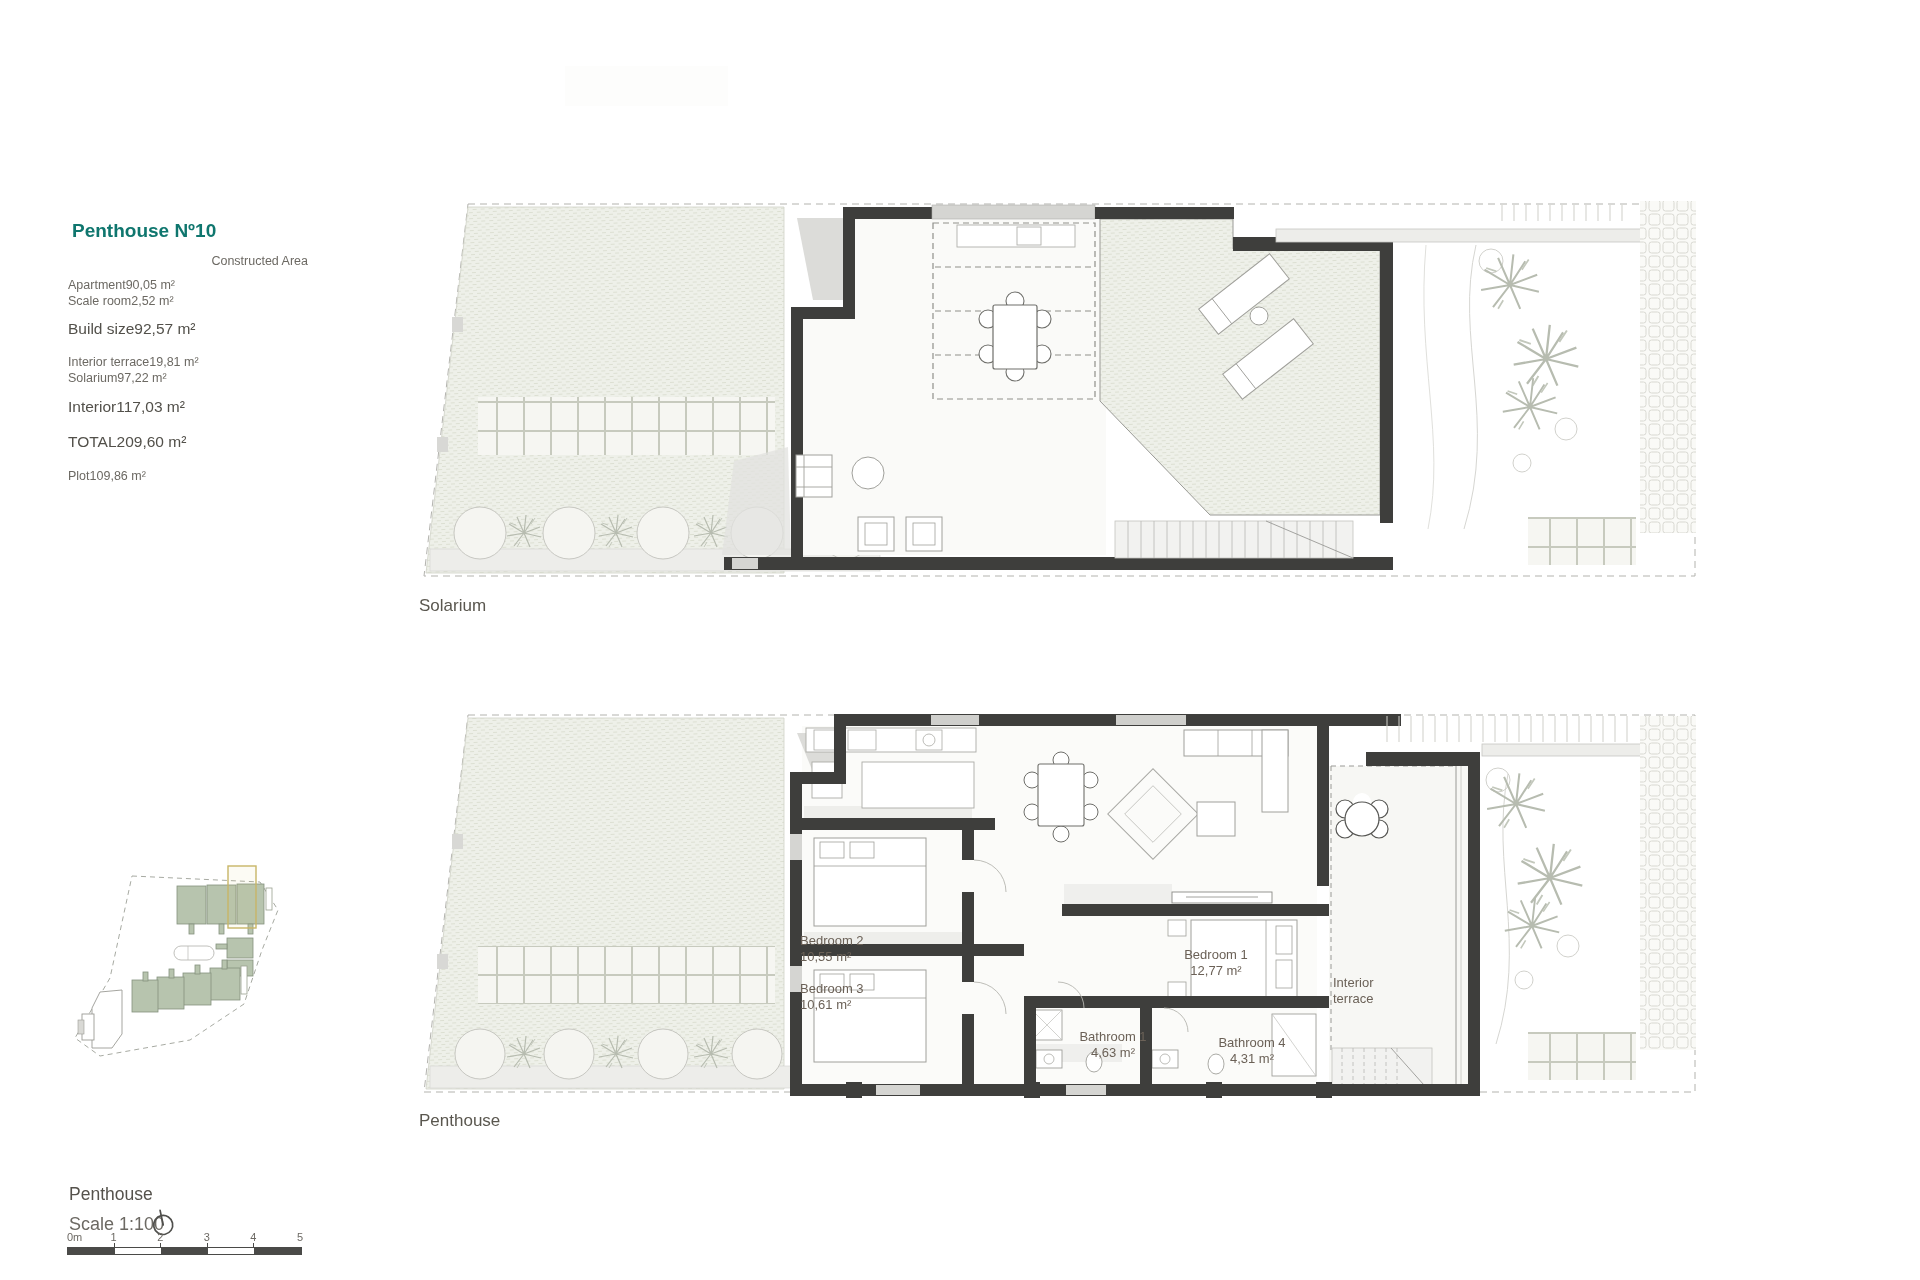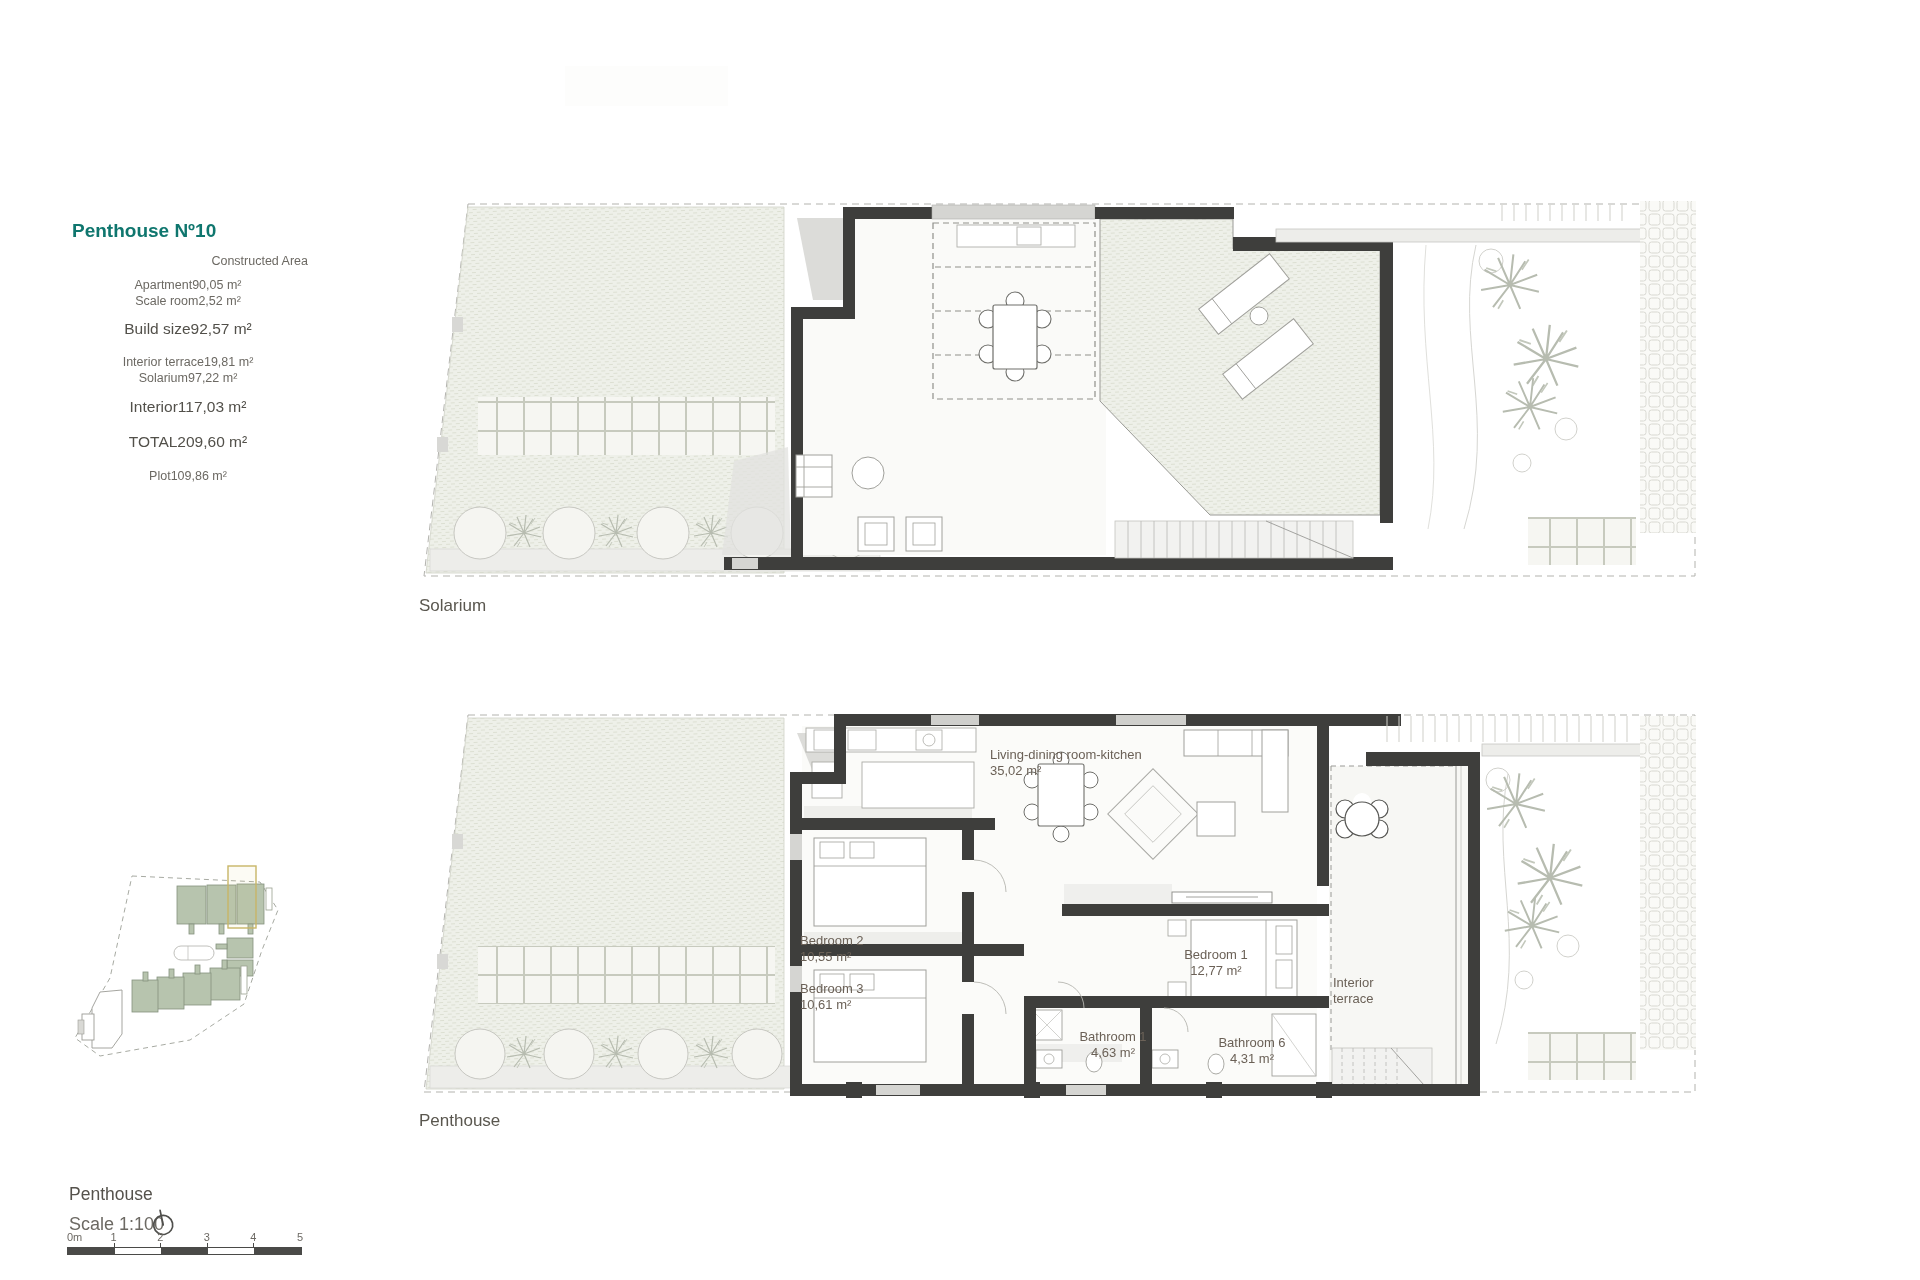--- a/index.html
+++ b/index.html
@@ -6,21 +6,21 @@
   body{
     width:1920px;height:1280px;position:relative;background:#ffffff;
     font-family:"Liberation Sans","DejaVu Sans",sans-serif;
     color:#5d5a54;overflow:hidden;
   }
   .abs{position:absolute;}
 
   
   .info-panel{left:68px;top:220px;width:240px;}
   .info-title{position:absolute;left:4px;top:0;font-size:19px;color:#0f766e;font-weight:bold;}
-  .info-row{position:absolute;left:0;width:240px;display:flex;justify-content:center;}
+  .info-row{position:absolute;left:0;width:240px;display:flex;justify-content:flex-start;}
   .sm{font-size:12.5px;color:#6c6963;}
   .lg{font-size:15.5px;color:#52504a;}
   .right{text-align:right;width:100%;}
 
   
   .plan{overflow:visible;}
   .plan-caption{font-size:17px;color:#5a574f;}
   .room-label{position:absolute;font-size:13px;line-height:1.28;color:#6b6157;white-space:pre-line;}
   .room-label .area{display:block;}
   .lbl-center{text-align:center;}
@@ -385,42 +385,38 @@
         </g>
     <g transform="translate(1116,212) scale(1.6)">
           <use href="#palm"></use>
         </g>
     <rect x="1224" y="2" width="56" height="334" fill="url(#cobble)"></rect>
     <rect x="1112" y="318" width="108" height="48" fill="url(#tile)"></rect>
   </g>
 </svg>
 
   
-  <div class="room-label" style="left:574px;top:16px;width:220px;">
-    <span>Living-dining room-kitchen</span>
-    <span class="area">35,02 m²</span>
-  </div>
   <div class="room-label" style="left:384px;top:202px;width:120px;">
     <span>Bedroom 2</span>
     <span class="area">10,55 m²</span>
   </div>
   <div class="room-label" style="left:384px;top:250px;width:120px;">
     <span>Bedroom 3</span>
     <span class="area">10,61 m²</span>
   </div>
   <div class="room-label lbl-center" style="left:710px;top:216px;width:180px;">
     <span>Bedroom 1</span>
     <span class="area">12,77 m²</span>
   </div>
   <div class="room-label lbl-center" style="left:632px;top:298px;width:130px;">
     <span>Bathroom 1</span>
     <span class="area">4,63 m²</span>
   </div>
   <div class="room-label lbl-center" style="left:776px;top:304px;width:120px;">
-    <span>Bathroom 6</span>
+    <span>Bathroom 4</span>
     <span class="area">4,31 m²</span>
   </div>
   <div class="room-label" style="left:917px;top:244px;width:62px;">
     <span>Interior terrace</span>
   </div>
 </div>
 <div class="abs plan-caption" style="left:419px;top:1111px;">Penthouse</div>
 
 <div class="abs" style="left:70px;top:858px;">
 <svg width="210" height="228" viewBox="0 0 210 228">

